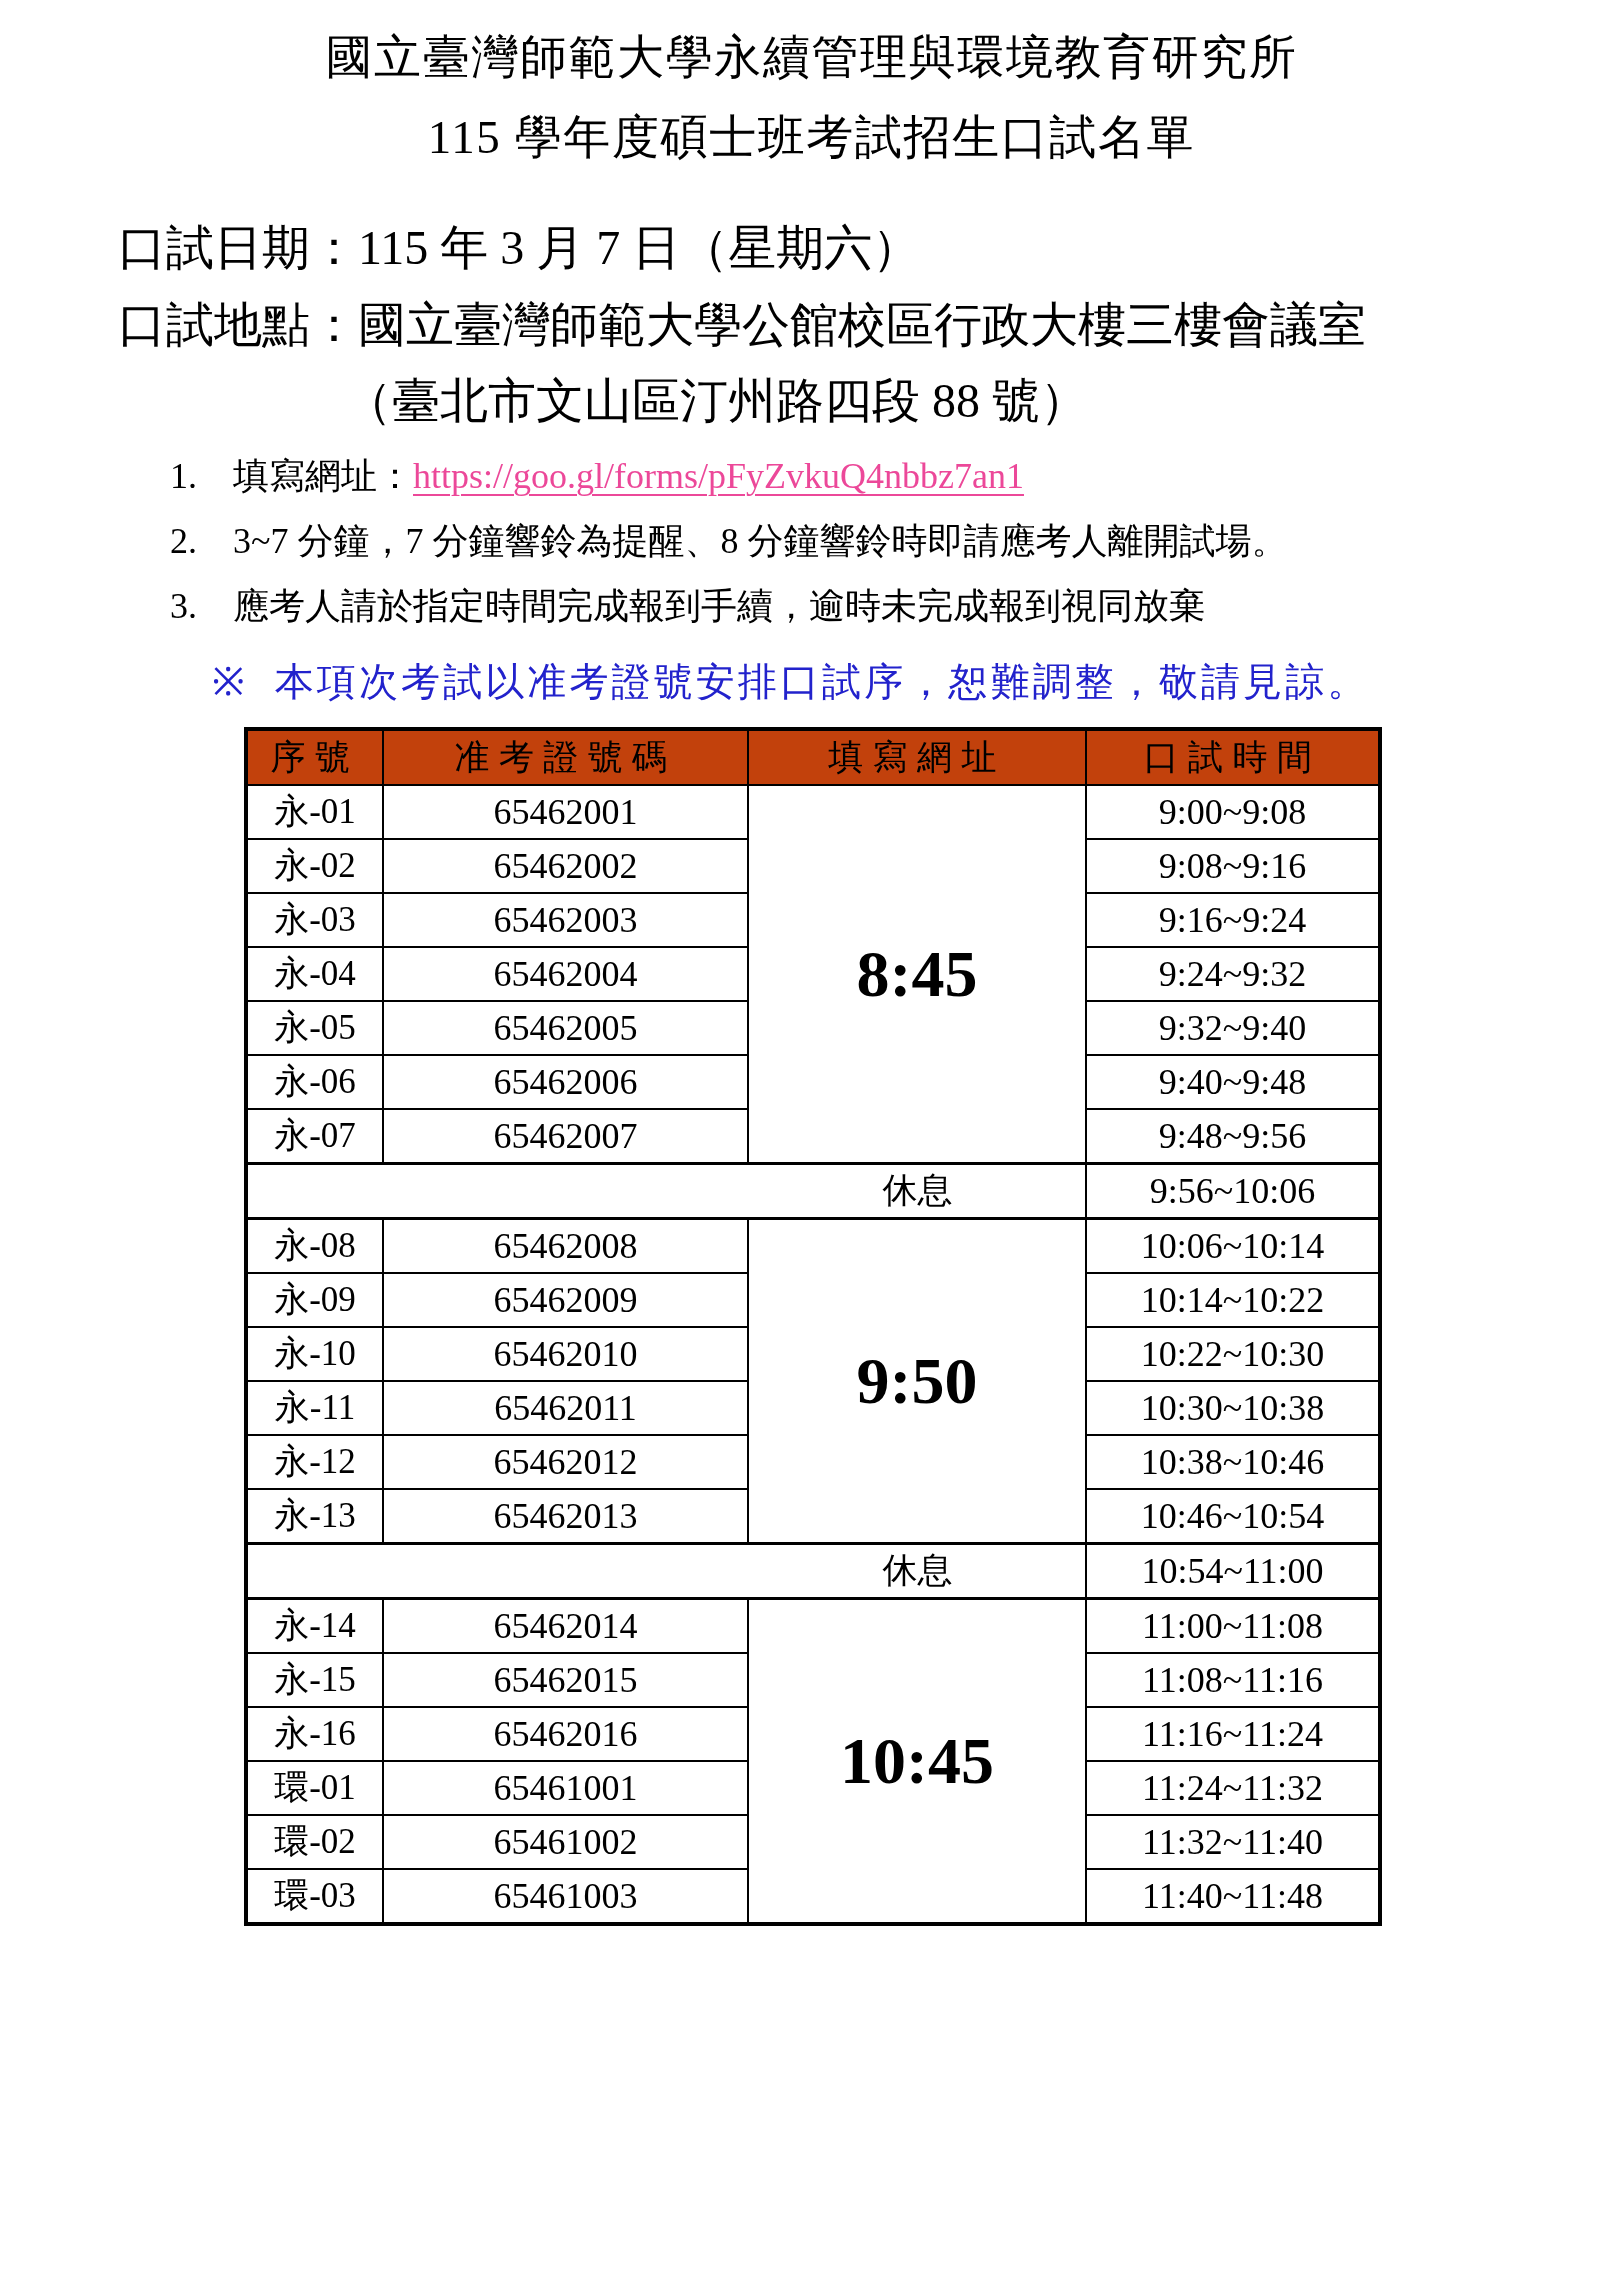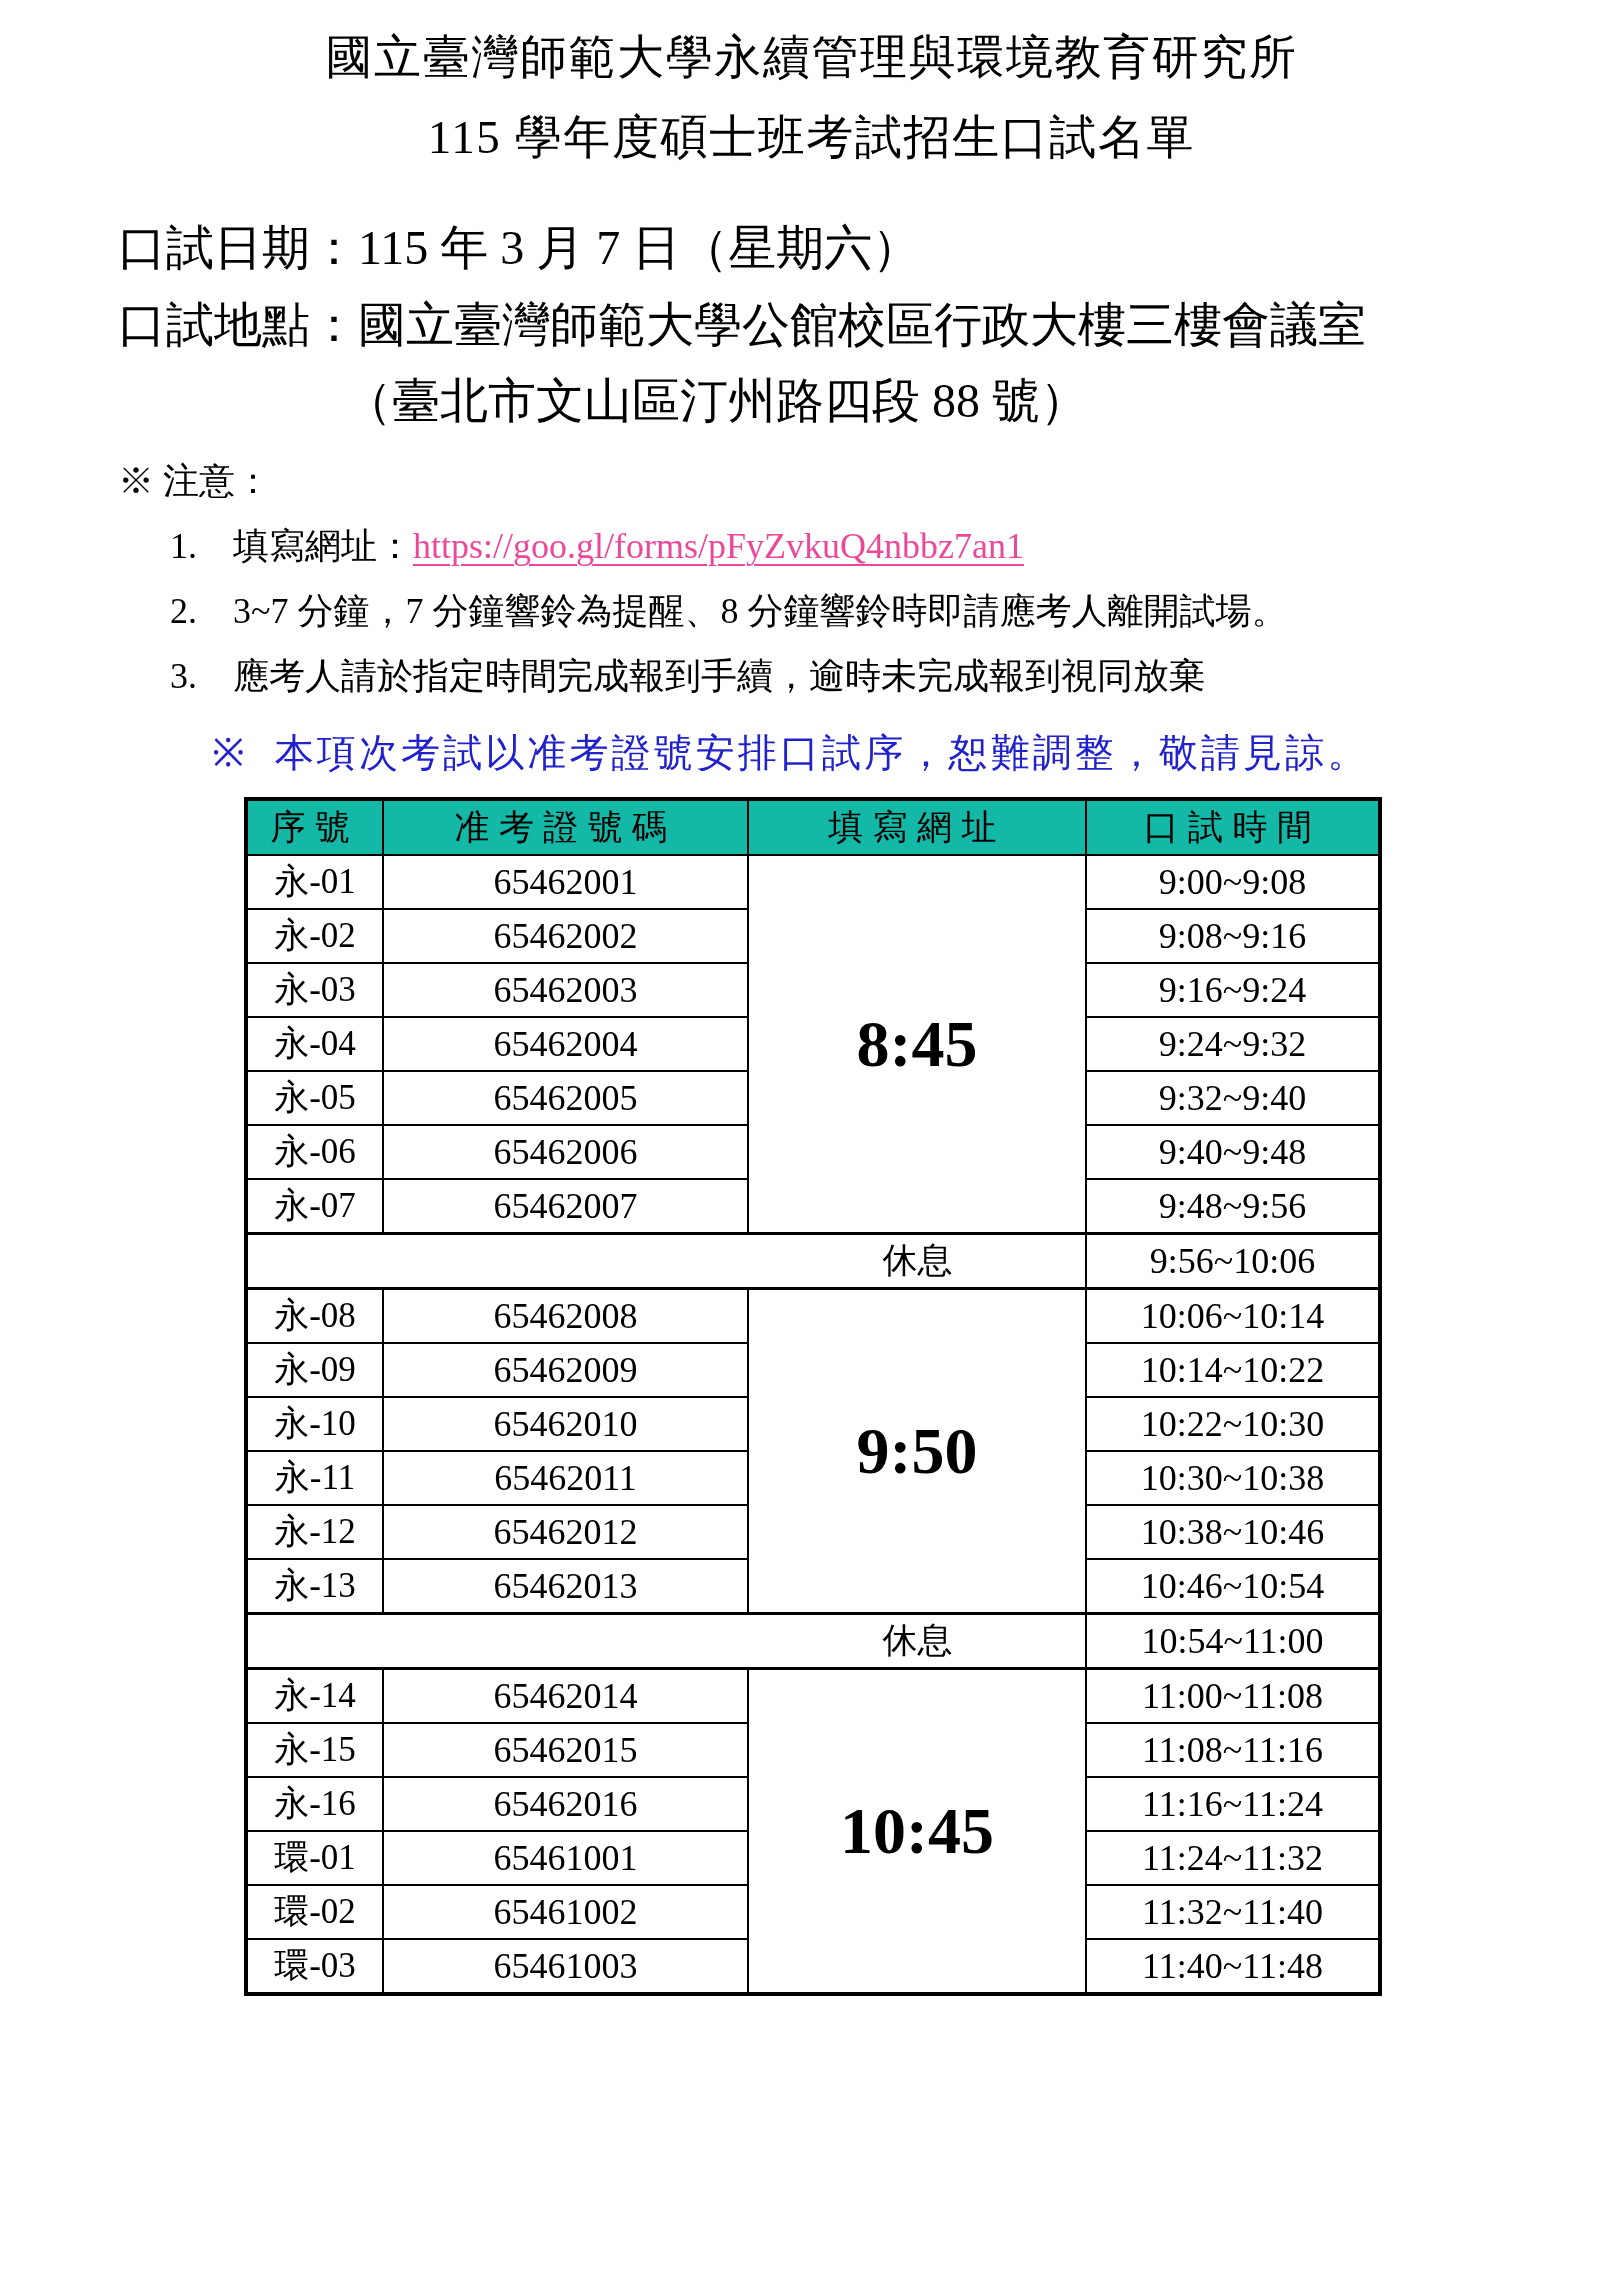--- a/index.html
+++ b/index.html
@@ -50,21 +50,21 @@
   }
   th,td{
     border:2.4px solid #000;
     text-align:center;
     vertical-align:middle;
     padding:0;
     overflow:hidden;
   }
   th{
     height:53px;
-    background:#14b8a6;
+    background:#c2410c;
     font-weight:normal;
     font-size:35px;
     letter-spacing:9.4px;
   }
   td{height:52px;font-size:36px;}
   td.seq{font-size:35px;}
   td.report{font-size:66px;font-weight:bold;}
   tr.break-row td{border-top:3.9px solid #000;border-bottom:3.9px solid #000;}
   .break-inner{display:flex;width:100%;align-items:center;}
   .break-inner span{margin-left:auto;width:40%;text-align:center;font-size:35px;display:block;}
@@ -80,21 +80,20 @@
   </div>
 
   <div class="content">
 
     <div class="info">
       <div class="info-line">口試日期：115 年 3 月 7 日（星期六）</div>
       <div class="info-line">口試地點：國立臺灣師範大學公館校區行政大樓三樓會議室</div>
       <div class="info-line info-address">（臺北市文山區汀州路四段 88 號）</div>
     </div>
 
-    <div class="notes-heading">※ 注意：</div>
 
     <div class="note-item">
       <div class="note-num">1.</div>
       <div class="note-body">
         <div><span>填寫網址：</span><a href="#" class="url">https://goo.gl/forms/pFyZvkuQ4nbbz7an1</a></div>
       </div>
     </div>
 
     <div class="note-item">
       <div class="note-num">2.</div>

